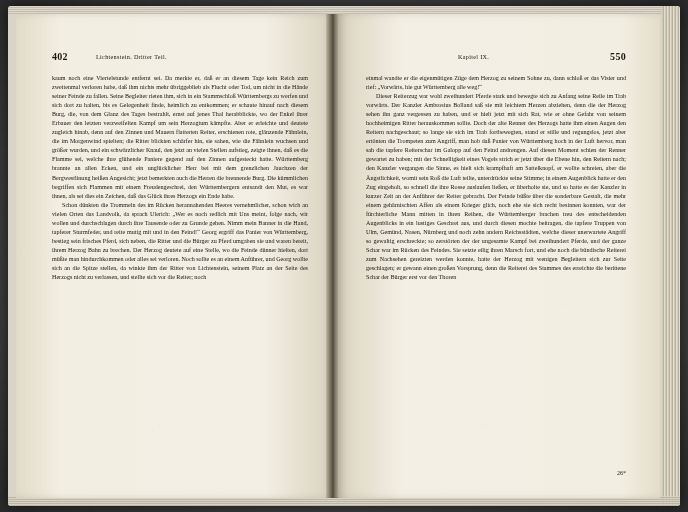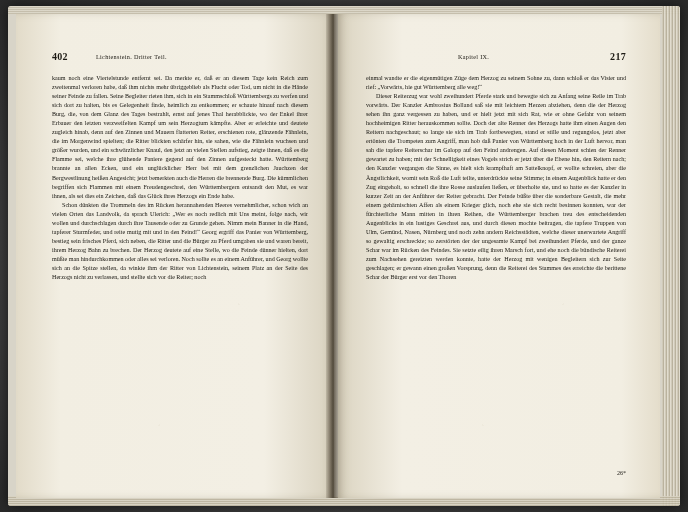--- a/index.html
+++ b/index.html
@@ -203,21 +203,21 @@
         </div>
       </div>
     </div>
 
     <div class="gutter"></div>
 
     <div class="page page-right">
       <div class="speckle"></div>
       <div class="page-inner">
         <div class="runhead">
-          <span class="folio">217</span>
+          <span class="folio">550</span>
           <span class="title">Kapitel IX.</span>
         </div>
         <div class="body-text">
           <p class="noindent">einmal wandte er die eigenmütigen Züge dem Herzog zu seinem Sohne zu, dann schloß er das Visier und rief: „Vorwärts, hie gut Württemberg alle weg!“</p>
           <p>Dieser Reiterzug war wohl zweihundert Pferde stark und bewegte sich zu Anfang seine Reile im Trab vorwärts. Der Kanzler Ambrosius Bolland saß sie mit leichtem Herzen abziehen, denn die der Herzog sehen ihn ganz vergessen zu haben, und er hielt jetzt mit sich Rat, wie er ohne Gefahr von seinem hochheimigen Ritter herauskommen sollte. Doch der alte Renner des Herzogs hatte ihm einen Augen den Reitern nachgeschaut; so lange sie sich im Trab fortbewegten, stand er stille und regungslos, jetzt aber ertönten die Trompeten zum Angriff, man hob daß Panier von Württemberg hoch in der Luft hervor, man sah die tapfere Reiterschar im Galopp auf den Feind andrengen. Auf diesen Moment schien der Renner gewartet zu haben; mit der Schnelligkeit eines Vogels strich er jetzt über die Ebene hin, den Reitern nach; den Kanzler vergangen die Sinne, es hielt sich krampfhaft am Sattelknopf, er wollte schreien, aber die Ängstlichkeit, womit sein Roß die Luft teilte, unterdrückte seine Stimme; in einem Augenblick hatte er den Zug eingeholt, so schnell die ihre Rosse auslaufen ließen, er überholte sie, und so hatte es der Kanzler in kurzer Zeit an der Anführer der Reiter gebracht. Der Feinde büßte über die sonderbare Gestalt, die mehr einem gehärnischten Affen als einem Krieger glich, noch ehe sie sich recht besinnen konnten, war der fürchterliche Mann mitten in ihren Reihen, die Württemberger brachen treu des entscheidenden Augenblicks in ein lustiges Geschrei aus, und durch diesen mochte beitragen, die tapfere Truppen von Ulm, Gemünd, Nasen, Nürnberg und noch zehn andern Reichsstädten, welche dieser unerwartete Angriff so gewaltig erschreckte; so zerstörten der der ungesamte Kampf bei zweihundert Pferde, und der ganze Schar war im Rücken des Feindes. Sie setzte eilig ihren Marsch fort, und ehe noch die bündische Reiterei zum Nachsehen gereizten werden konnte, hatte der Herzog mit wenigen Begleitern sich zur Seite geschlagen; er gewann einen großen Vorsprung, denn die Reiterei des Stammes des erreichte die berittene Schar der Bürger erst vor den Thoren</p>
         </div>
         <div class="sig">26*</div>
       </div>
     </div>
 

